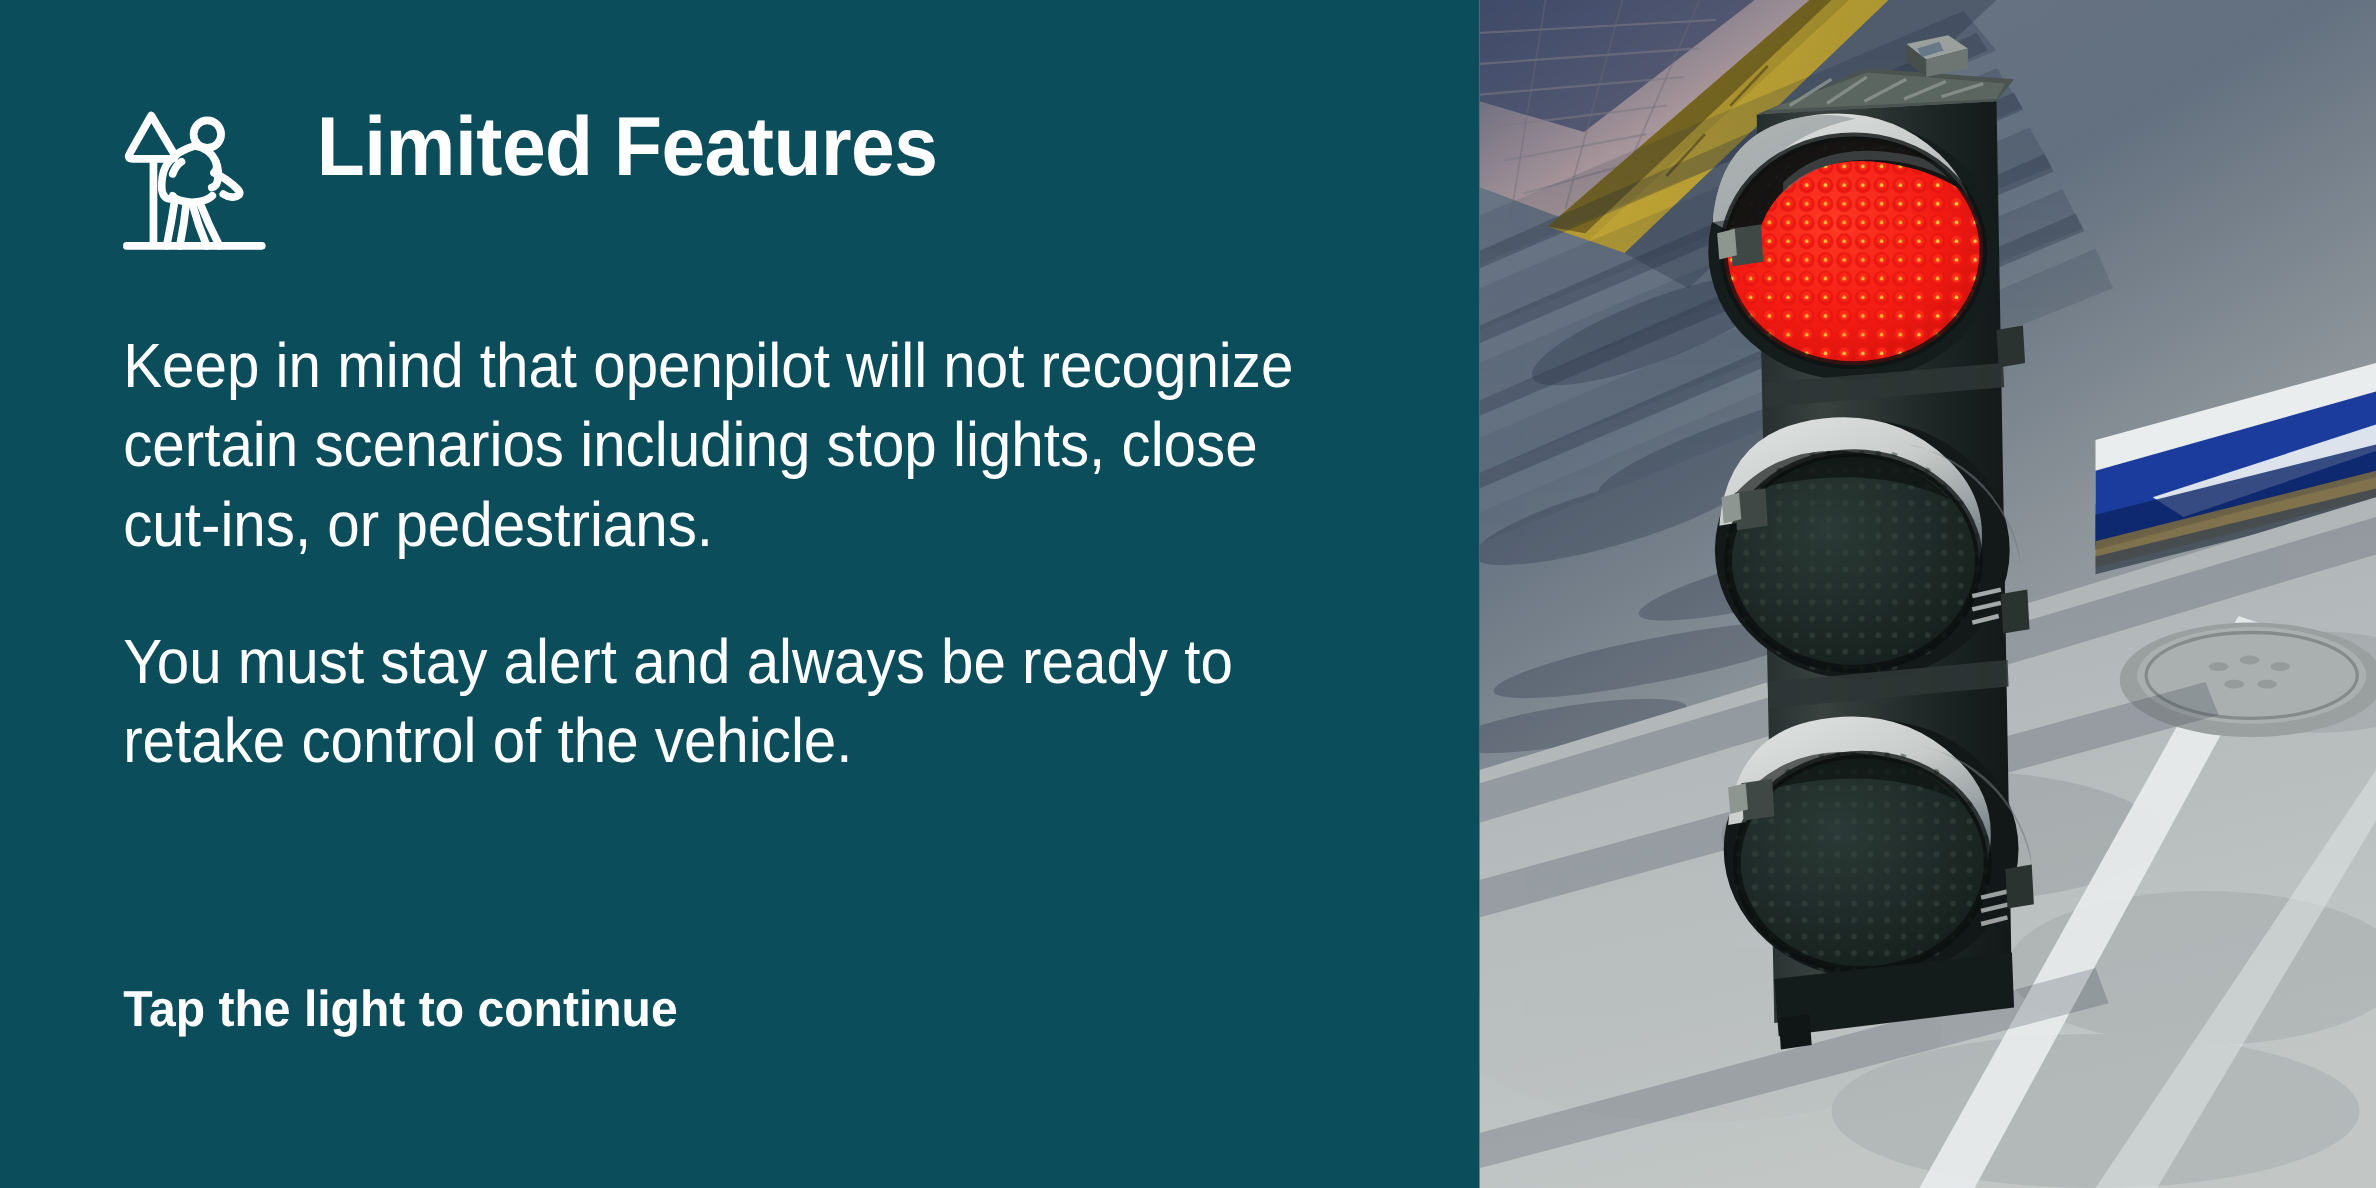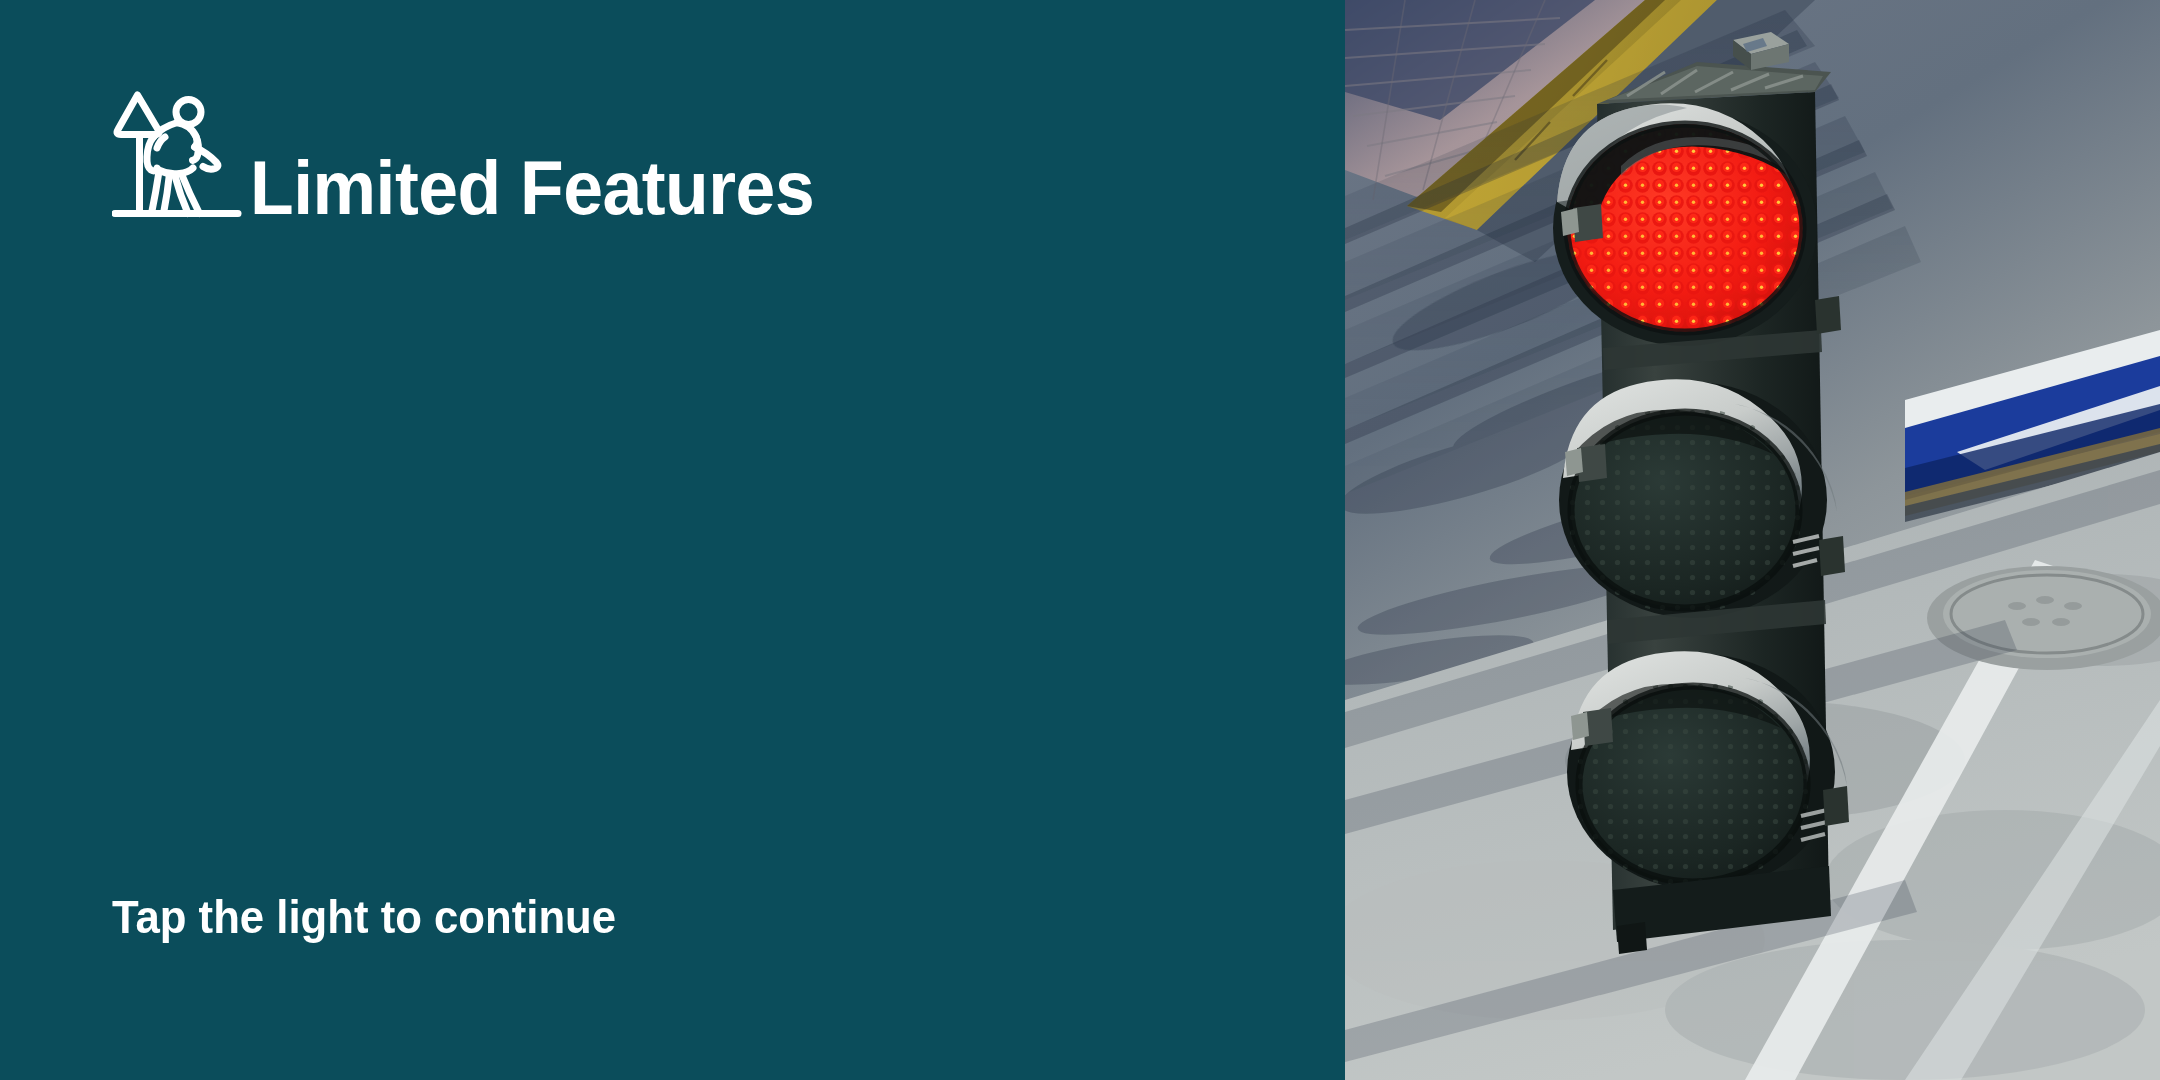--- a/index.html
+++ b/index.html
@@ -19,21 +19,22 @@
     position:relative;
     width:1345px; height:1080px;
     background:#0b4d5b;
     flex:0 0 1345px;
     padding:96px 0 0 112px;
   }
 
   
   #header-row {
     display:flex;
-    align-items:flex-end;
+    align-items:flex-start;
+    gap:38px;
     height:130px;
   }
   #crossing-icon { width:138px; height:140px; display:block; flex:0 0 138px; }
   #page-title {
     color:#ffffff;
     font-size:76px;
     font-weight:bold;
     letter-spacing:-0.5px;
     white-space:nowrap;
     line-height:1;
@@ -117,20 +118,24 @@
 
           <path d="M63 90 q5 19 13 37.5"></path>
 
           <path d="M45 62 q3 -8 8 -11"></path>
         </svg>
       </span>
 
       <h1 id="page-title">Limited Features</h1>
     </div>
 
+    <div id="body-copy">
+      <p class="para">Keep in mind that openpilot will not recognize certain scenarios including stop lights, close cut-ins, or pedestrians.</p>
+      <p class="para">You must stay alert and always be ready to retake control of the vehicle.</p>
+    </div>
 
     <div id="cta">Tap the light to continue</div>
   </section>
 
   <section id="photo-panel">
     <svg viewBox="0 0 815 1080" preserveAspectRatio="xMidYMid slice">
       <defs>
 
         <linearGradient id="asphaltG" x1="0" y1="0" x2="0.45" y2="1">
           <stop offset="0" stop-color="#6c7686"></stop>

